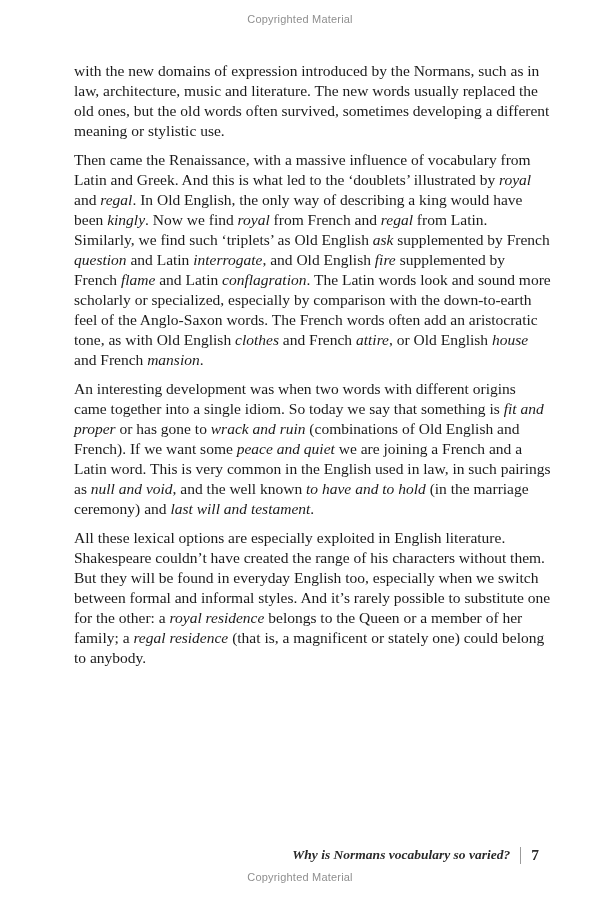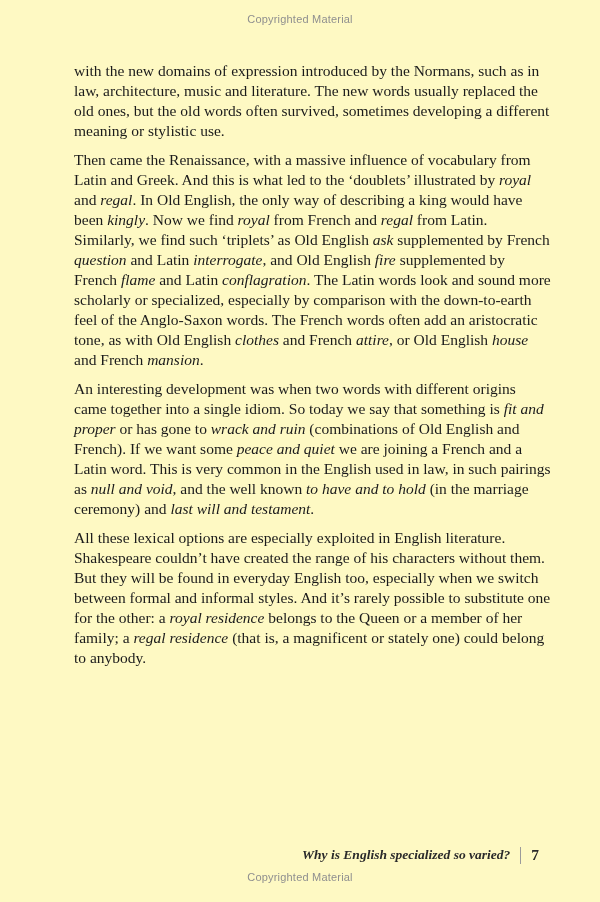--- a/index.html
+++ b/index.html
@@ -5,21 +5,21 @@
   html, body {
     margin: 0;
     padding: 0;
     background: #e9e9e9;
   }
   .page {
     position: relative;
     width: 600px;
     height: 902px;
     margin: 0 auto;
-    background: #fef9c3;
+    background: #ffffff;
     overflow: hidden;
     font-family: "Liberation Serif", serif;
   }
   .copyright {
     position: absolute;
     left: 0;
     width: 100%;
     text-align: center;
     font-family: "Liberation Sans", sans-serif;
     font-size: 11px;
@@ -80,20 +80,20 @@
   <div class="copyright top">Copyrighted Material</div>
 
   <div class="body-text">
       <p><span>with the new domains of expression introduced by the Normans, such as in law, architecture, music and literature. The new words usually replaced the old ones, but the old words often survived, sometimes developing a different meaning or stylistic use.</span></p>
       <p><span>Then came the Renaissance, with a massive influence of vocabulary from Latin and Greek. And this is what led to the ‘doublets’ illustrated by </span><em>royal</em><span> and </span><em>regal</em><span>. In Old English, the only way of describing a king would have been </span><em>kingly</em><span>. Now we find </span><em>royal</em><span> from French and </span><em>regal</em><span> from Latin. Similarly, we find such ‘triplets’ as Old English </span><em>ask</em><span> supplemented by French </span><em>question</em><span> and Latin </span><em>interrogate</em><span>, and Old English </span><em>fire</em><span> supplemented by French </span><em>flame</em><span> and Latin </span><em>conflagration</em><span>. The Latin words look and sound more scholarly or specialized, especially by comparison with the down-to-earth feel of the Anglo-Saxon words. The French words often add an aristocratic tone, as with Old English </span><em>clothes</em><span> and French </span><em>attire</em><span>, or Old English </span><em>house</em><span> and French </span><em>mansion</em><span>.</span></p>
       <p><span>An interesting development was when two words with different origins came together into a single idiom. So today we say that something is </span><em>fit and proper</em><span> or has gone to </span><em>wrack and ruin</em><span> (combinations of Old English and French). If we want some </span><em>peace and quiet</em><span> we are joining a French and a Latin word. This is very common in the English used in law, in such pairings as </span><em>null and void</em><span>, and the well known </span><em>to have and to hold</em><span> (in the marriage ceremony) and </span><em>last will and testament</em><span>.</span></p>
       <p><span>All these lexical options are especially exploited in English literature. Shakespeare couldn’t have created the range of his characters without them. But they will be found in everyday English too, especially when we switch between formal and informal styles. And it’s rarely possible to substitute one for the other: a </span><em>royal residence</em><span> belongs to the Queen or a member of her family; a </span><em>regal residence</em><span> (that is, a magnificent or stately one) could belong to anybody.</span></p>
     </div>
 
   <div class="footer">
-    <span class="running-title">Why is English specialized so varied?</span>
+    <span class="running-title">Why is Normans vocabulary so varied?</span>
     <span class="footer-divider"></span>
     <span class="page-number">7</span>
   </div>
 
   <div class="copyright bottom">Copyrighted Material</div>
 
 </div>
 
 </body></html>

